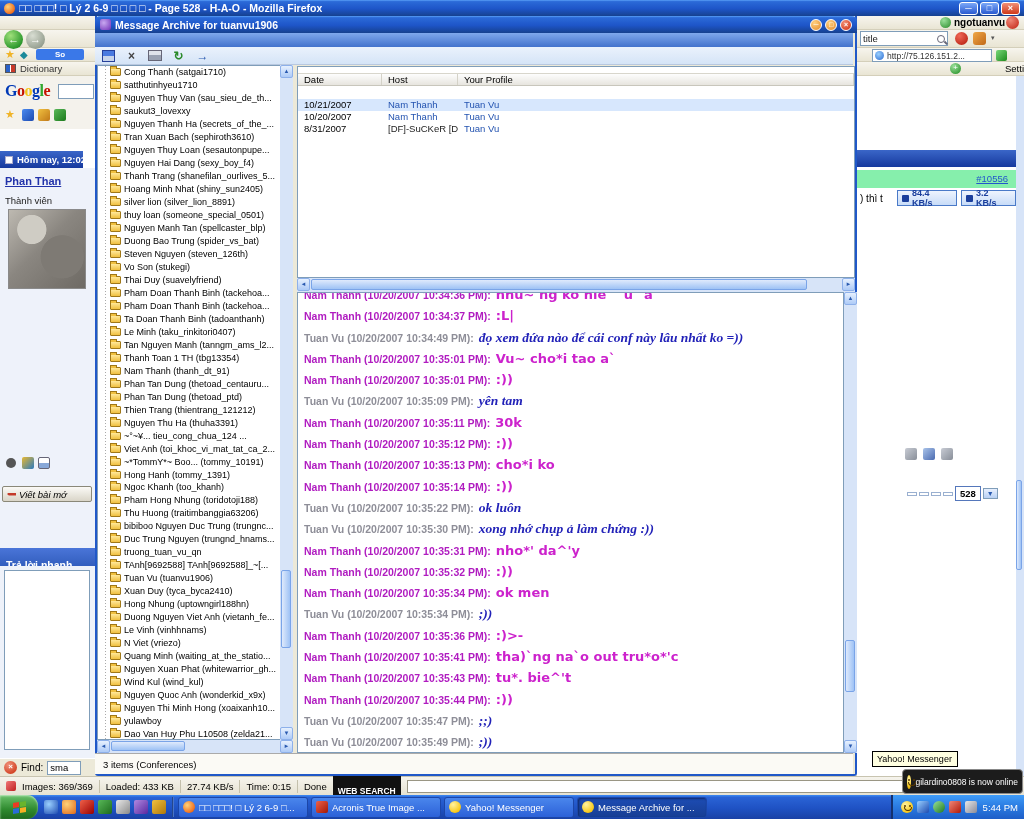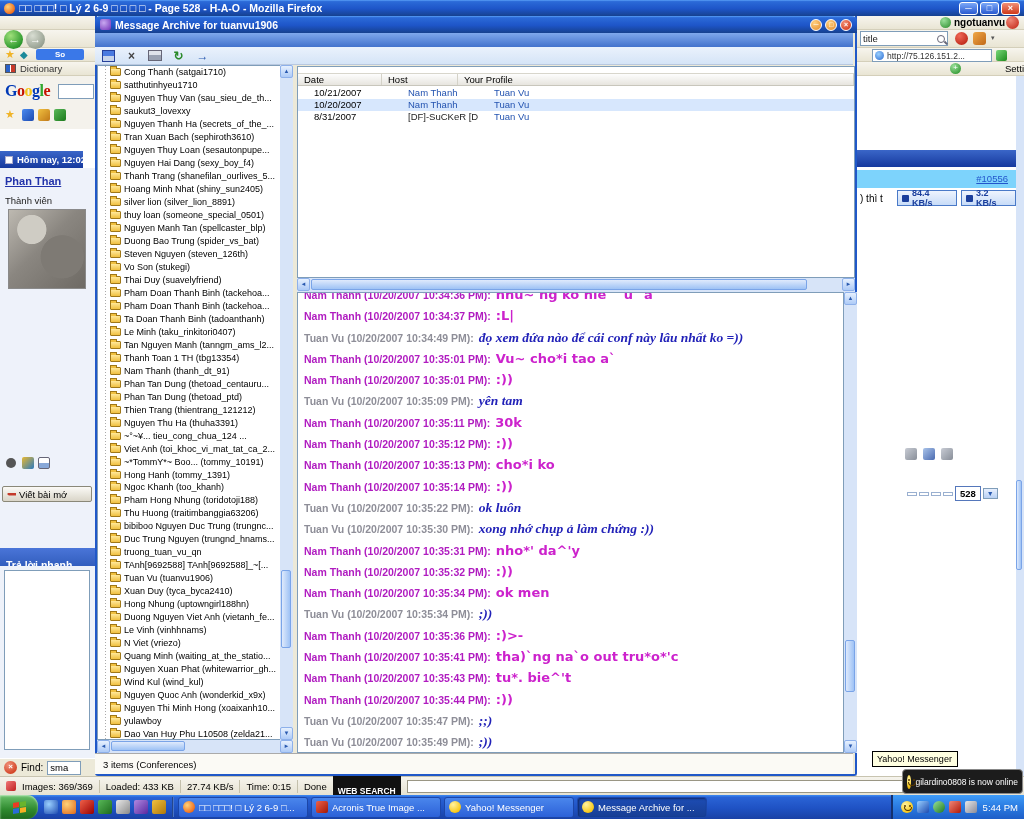--- a/index.html
+++ b/index.html
@@ -35,21 +35,21 @@
   .navy-bar { background:linear-gradient(180deg,#3a66c8,#16399e); color:#fff; font-weight:bold; font-size:9.5px; display:flex; align-items:center; padding:0 5px; gap:4px; }
   .cal-icon { width:8px; height:8px; background:#fff; border:1px solid #aac; flex:none; }
   .profile-cell { background:#eef2fa; }
   .uname { color:#2233aa; font-size:11px; font-weight:bold; text-decoration:underline; }
   .utitle { font-size:9.5px; color:#222; }
   .avatar { border:1px solid #8a8a8a; background:
       radial-gradient(circle at 30% 25%, #cfccc4 0 18%, transparent 19%),
       radial-gradient(circle at 70% 60%, #7e7a74 0 30%, transparent 31%),
       linear-gradient(135deg,#bdb9b1,#8a8680 45%,#6e6a64); }
   .statline { font-size:9.5px; line-height:12.3px; color:#222; white-space:nowrap; overflow:hidden; }
-  .forum-btn { display:flex; align-items:center; gap:3px; background:linear-gradient(180deg,#fbfaf6,#d9d5c8); border:1px solid #8a8878; border-radius:2px; font-size:9.5px; padding:1px 4px; height:16px; white-space:nowrap; overflow:hidden; }
+  .forum-btn { display:flex; align-items:center; gap:3px; background:linear-gradient(180deg,#fbfaf6,#d9d5c8); border:1px solid #8a8878; border-radius:2px; font-size:9.5px; padding:1px 4px; height:16px; white-space:nowrap; overflow:hidden;font-style:italic; }
   .pencil { width:9px; height:3px; background:#c43a2a; clip-path:polygon(0 50%,20% 0,100% 0,100% 100%,20% 100%); flex:none; }
   .qr-bar { background:linear-gradient(180deg,#4a75d8,#1e4aa8); color:#fff; font-weight:bold; font-size:10.5px; display:flex; align-items:center; padding:0 6px; }
   .speed-badge { display:flex; align-items:center; gap:3px; border:1px solid #4a7ac8; background:linear-gradient(180deg,#eef4fe,#c8dcf8); color:#1a3e9c; font-weight:bold; font-size:9px; padding:0 4px; height:16px; }
   .speed-dot { width:7px; height:7px; background:#1a3e9c; border-radius:1px; }
   .page-link { display:inline-block; border:1px solid #9ab0d0; background:#fff; color:#2255cc; font-size:9.5px; padding:1px 4px; }
   .page-cur { display:inline-block; border:1px solid #5577bb; background:#fff; color:#000; font-weight:bold; font-size:9.5px; padding:1px 4px; }
   .drop-box { display:inline-block; border:1px solid #7f9db9; background:linear-gradient(180deg,#e8f0fe,#b8d0f4); color:#2a5ab0; font-size:7px; padding:1px 3px; }
 
   
   .archive-window { left:95px; top:16px; width:762px; height:760px; border:2px solid #2058c8; border-top:none; border-radius:0 0 3px 3px; background:#ece9d8; z-index:20; }
@@ -78,21 +78,21 @@
   .sb-arr { position:absolute; width:13px; height:13px; background:linear-gradient(180deg,#e6f0fe,#aecbf7); border:1px solid #8db0ea; border-radius:2px; color:#2a5ab0; font-size:6px; line-height:11px; text-align:center; }
   .sb-thumb { position:absolute; background:linear-gradient(90deg,#dfeafc,#9ec2f5); border:1px solid #7aa4e8; border-radius:2px; }
   .sb-thumb.h { background:linear-gradient(180deg,#dfeafc,#9ec2f5); }
 
   .list-pane { left:200px; top:50px; width:558px; height:212px; background:#fff; border:1px solid #7f9db9; }
   .lp-header { position:absolute; left:0; top:6px; width:100%; height:13px; display:flex; background:linear-gradient(180deg,#fdfdfd,#e7e5df); border-top:1px solid #d8d6cc; border-bottom:1px solid #c8c6bc; font-size:9.5px; }
   .lp-col { padding:0 6px; border-right:1px solid #d4d2c8; line-height:12px; }
   .lp-rows { position:absolute; left:0; top:20px; width:100%; }
   .lp-row { display:flex; height:12px; line-height:12px; font-size:9.5px; }
   .lp-row.selected { background:#d7e7fd; }
-  .lp-cell { padding:0 6px; white-space:nowrap; overflow:hidden;margin-left:10px; }
+  .lp-cell { padding:12px 6px; white-space:nowrap; overflow:hidden; }
   .c-date { width:84px; } .c-host { width:76px; color:#2353b0; } .c-prof { flex:1; color:#2353b0; }
   .lp-row.dark .c-host { color:#222; }
 
   .msg-pane { left:200px; top:276px; width:547px; height:461px; background:#fff; border:1px solid #7f9db9; overflow:hidden; }
   .msg { height:21.3px; line-height:21.3px; padding-left:6px; white-space:nowrap; overflow:hidden; }
   .mlabel { font-weight:bold; font-size:10.5px; }
   .msg.nam .mlabel { color:#b01cc0; }
   .msg.tuan .mlabel { color:#8e8e98; }
   .mtext { margin-left:5px; }
   .msg.nam .mtext { color:#cc22cc; font-size:13px; font-weight:bold; font-family:"DejaVu Sans",sans-serif; }
@@ -248,21 +248,21 @@
     <span class="globe"></span>
     <span style="white-space:nowrap;overflow:hidden;color:#333;">http://75.126.151.2...</span>
   </div>
   <span class="abs" style="left:996px;top:50px;width:11px;height:11px;border-radius:2px;background:linear-gradient(135deg,#7ad87a,#1c8a1c);"></span>
 
   <span class="abs" style="left:950px;top:63px;width:11px;height:11px;border-radius:50%;background:radial-gradient(circle at 35% 30%,#9ae09a,#1e8a1e);color:#fff;font-size:8px;line-height:10px;text-align:center;">+</span>
   <span class="abs" style="left:965px;top:63px;font-size:9.5px;margin-left:40px;">Settings</span>
 
   <div class="abs page-white" style="left:857px;top:76px;width:159px;height:700px;">
     <div class="navy-bar abs" style="left:0;top:74px;width:159px;height:17px;"></div>
-    <div class="abs" style="left:0;top:94px;width:159px;height:18px;background:#7dd3fc;">
+    <div class="abs" style="left:0;top:94px;width:159px;height:18px;background:#86efac;">
       <a class="link abs" style="right:8px;top:3px;font-size:9.5px;">#10556</a>
     </div>
     <span class="abs" style="left:3px;top:117px;font-size:10px;">) thì t</span>
     <div class="abs" style="left:40px;top:114px;display:flex;gap:4px;">
 
     <span class="speed-badge">
           <span class="speed-dot"></span>
           <span>84.4 KB/s</span>
         </span>
         <span class="speed-badge">

